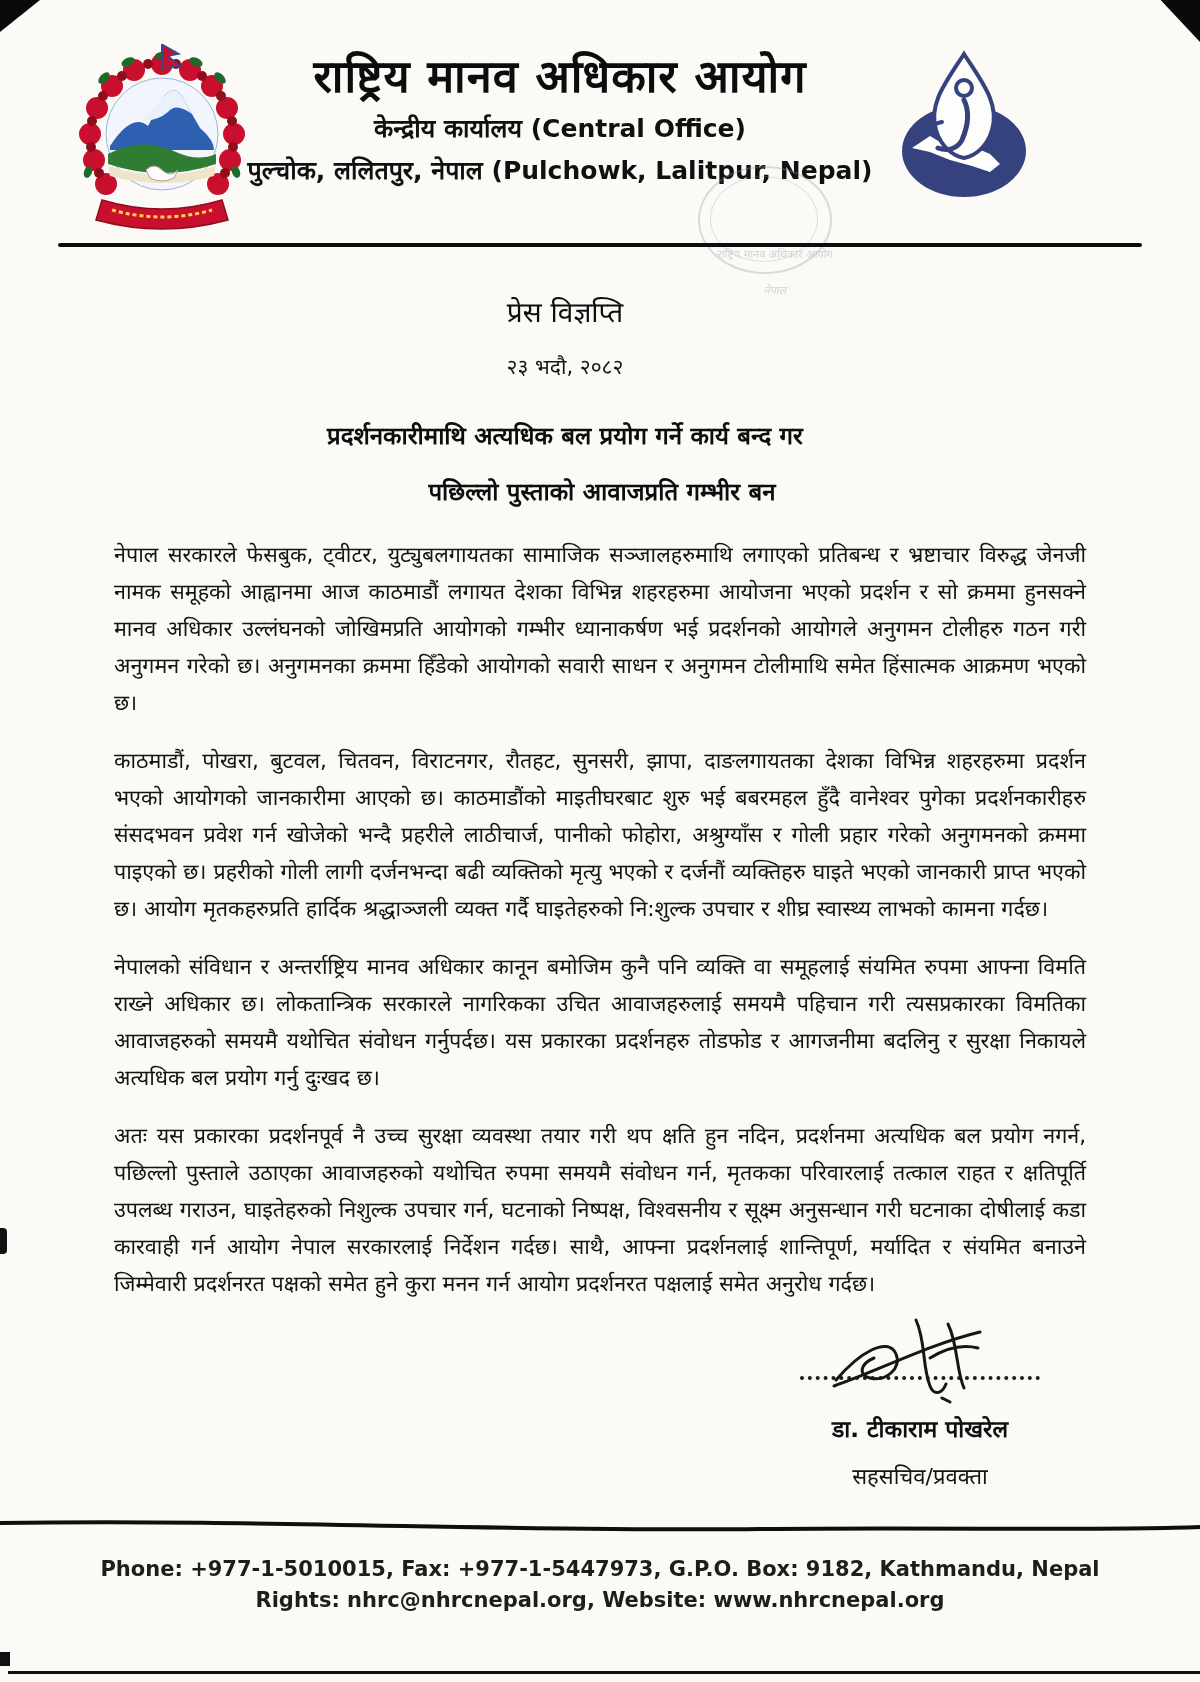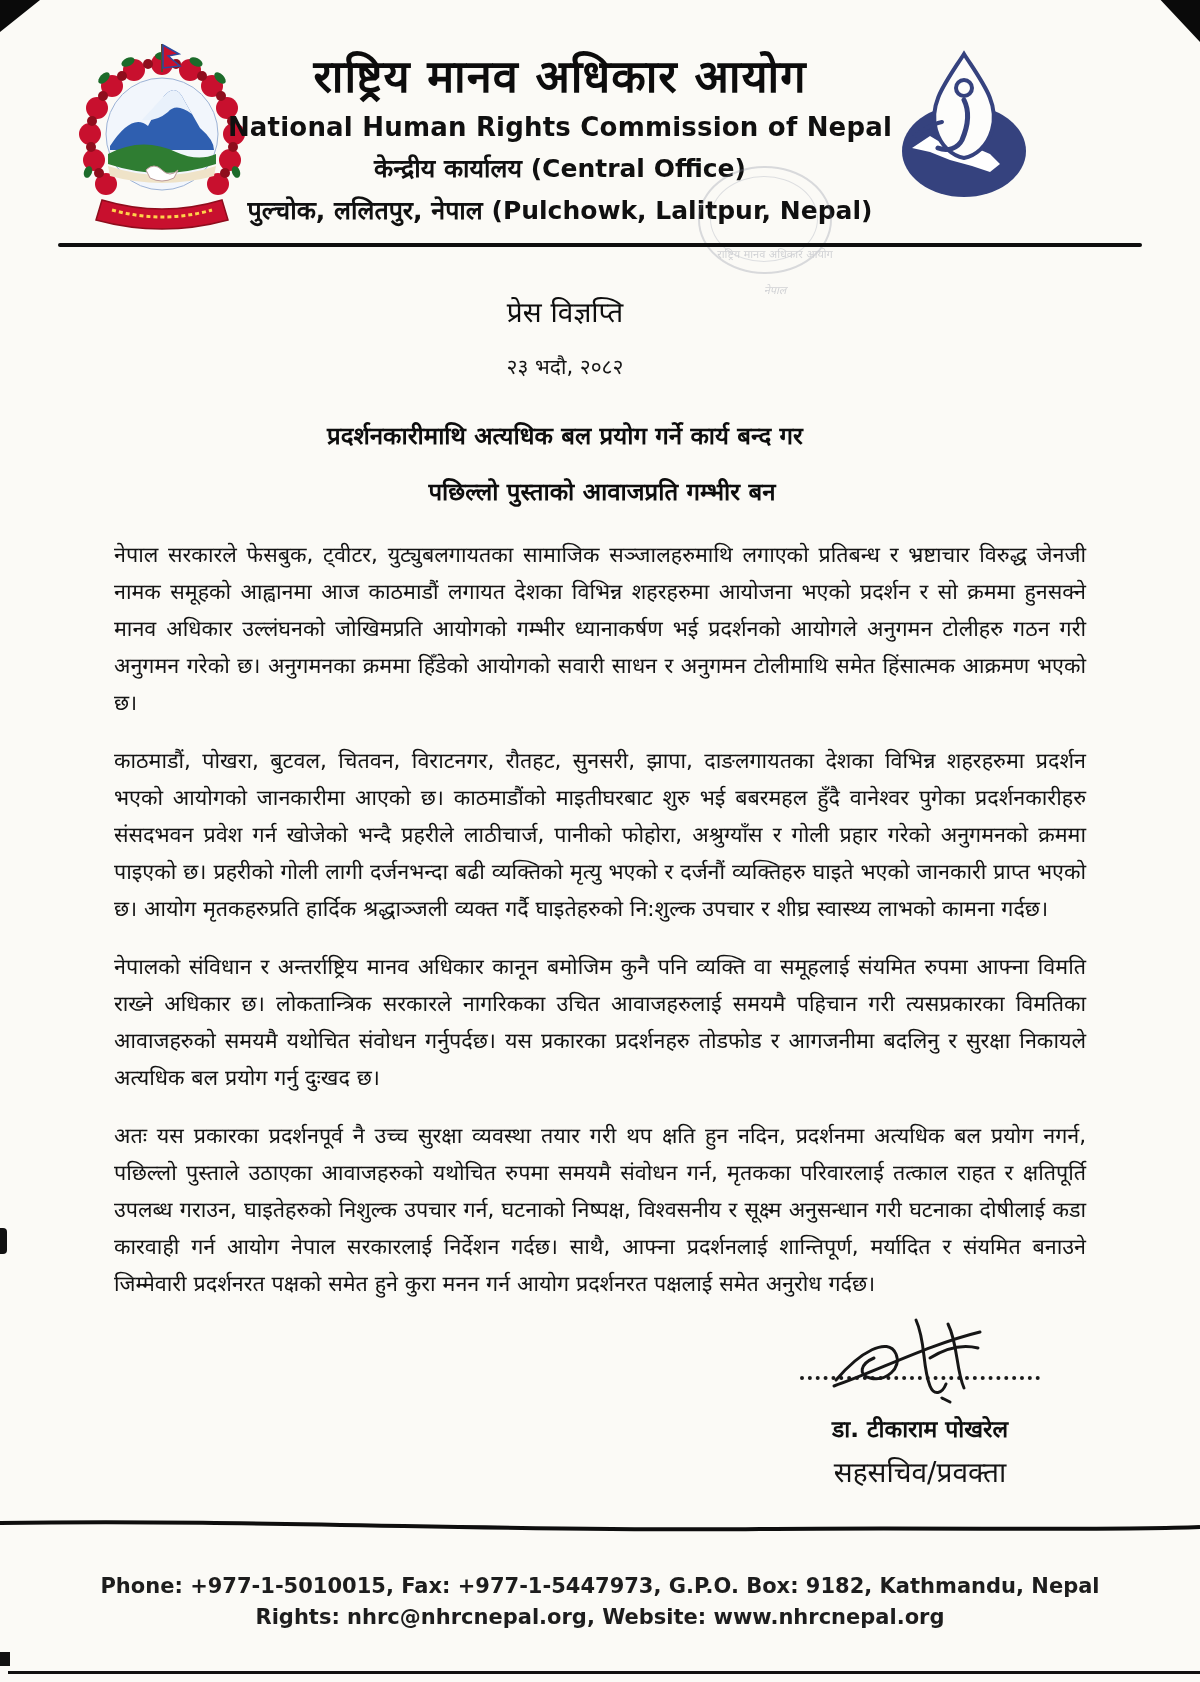--- a/index.html
+++ b/index.html
@@ -39,26 +39,26 @@
   .headline1{position:absolute;left:0;top:418px;width:1130px;text-align:center;font-size:24px;font-weight:bold;color:#0d0d0d;}
   .headline2{position:absolute;left:0;top:474px;width:1130px;text-align:center;font-size:24px;font-weight:bold;color:#0d0d0d;padding-left:37px;}
   .doc-body{position:absolute;left:114px;top:536px;width:972px;}
   .doc-body p{margin:0 0 21px 0;font-size:21.5px;line-height:37px;text-align:justify;color:#131313;}
   
   .sig-block{position:absolute;left:790px;top:1332px;width:260px;text-align:center;}
   .sig-line{position:relative;display:block;height:66px;}
   .sig-dots{position:absolute;left:10px;top:44px;width:240px;border-bottom:4px dotted #1b1b1b;}
   .sig-svg{position:absolute;left:40px;top:-18px;}
   .sig-name{font-size:23px;font-weight:bold;color:#0f0f0f;margin-top:14px;}
-  .sig-role{font-size:28px;color:#141414;margin-top:8px;}
+  .sig-role{font-size:22px;color:#141414;margin-top:16px;}
   
   .footer-rule{position:absolute;left:0;top:1516px;width:1200px;height:22px;}
   .footer{position:absolute;left:0;top:1548px;width:1200px;text-align:center;}
   .footer .f-np{font-size:22px;font-weight:bold;color:#161616;}
-  .footer .f-en{font-size:21px;font-weight:bold;color:#1d1d1d;margin-top:26px;}
+  .footer .f-en{font-size:21px;font-weight:bold;color:#1d1d1d;margin-top:9px;}
   .footer .f-web{font-size:21px;font-weight:bold;color:#1d1d1d;margin-top:7px;}
 </style>
 </head>
 <body>
 
 <div class="corner-tl"></div>
 <div class="corner-tr"></div>
 <div class="edge-mark-left"></div>
 <div class="corner-bl"></div>
 <div class="bottom-line"></div>
@@ -123,21 +123,20 @@
     </g>
 
     <g>
       <path d="M30,158 Q90,176 150,158 L156,178 Q90,196 24,178 Z" fill="#c8102e" stroke="#8f0d1d" stroke-width="1.5"></path>
       <path d="M40,168 Q90,182 140,168" fill="none" stroke="#ffd24a" stroke-width="3" stroke-dasharray="4 3"></path>
     </g>
   </svg>
 
   <div class="head-text">
     <div class="title-np">राष्ट्रिय मानव अधिकार आयोग</div>
-    <div class="title-en">National Human Rights Commission of Nepal</div>
     <div class="office-line">केन्द्रीय कार्यालय (Central Office)</div>
     <div class="address-line">पुल्चोक, ललितपुर, नेपाल (Pulchowk, Lalitpur, Nepal)</div>
   </div>
 
   <div class="stamp">
     <div class="ring"></div>
     <div class="ring2"></div>
     <div class="stxt">राष्ट्रिय मानव अधिकार आयोग</div>
     <div class="stxt2">नेपाल</div>
   </div>

